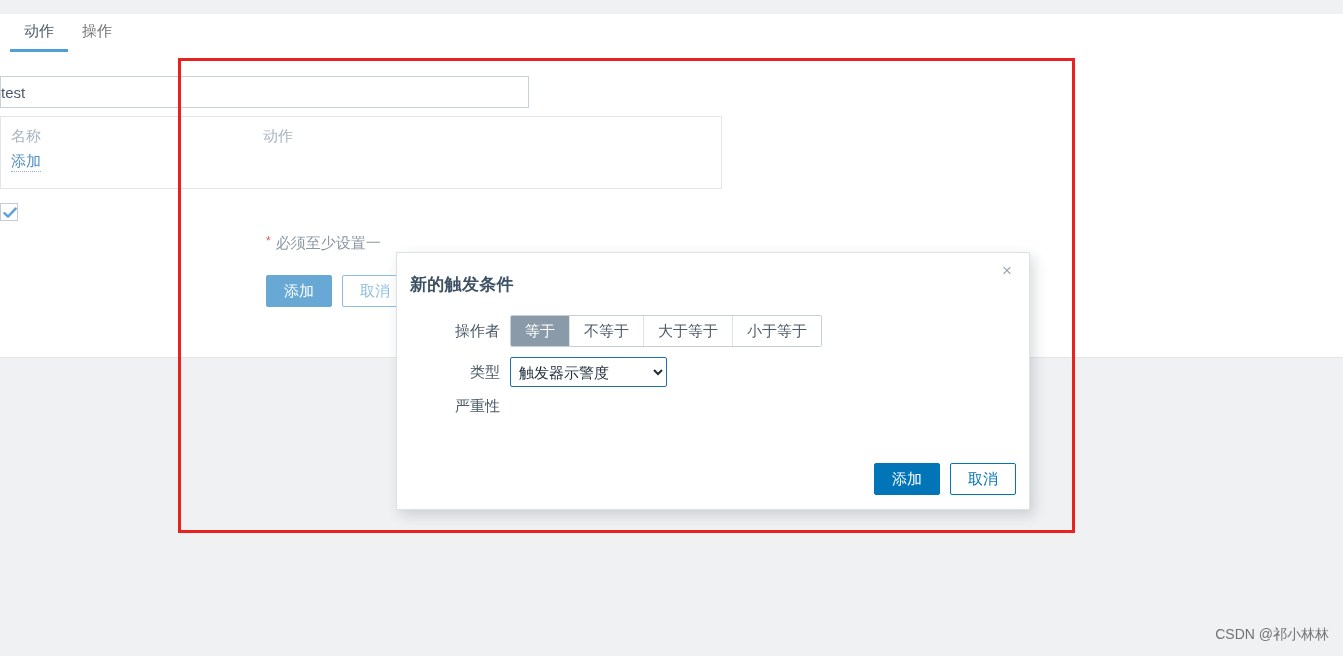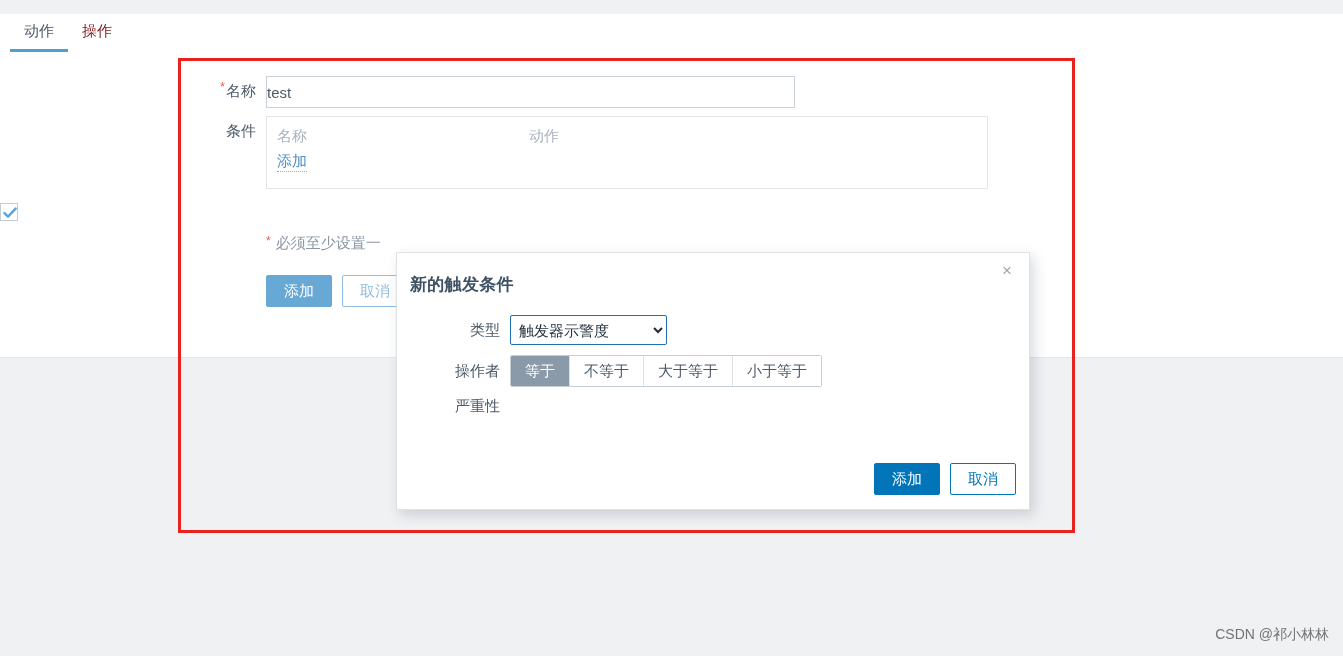--- a/index.html
+++ b/index.html
@@ -40,21 +40,21 @@
     align-items: flex-start;
     padding-left: 10px;
     box-sizing: border-box;
   }
   .tab {
     position: relative;
     padding: 8px 14px 12px 14px;
     font-size: 15px;
     line-height: 18px;
     cursor: pointer;
-    color: #7f1d1d;
+    color: #737373;
     white-space: nowrap;
   }
   .tab.active {
     color: #4d5a68;
   }
   .tab.active::after {
     content: "";
     position: absolute;
     left: 0;
     right: 0;
@@ -329,28 +329,24 @@
     <span>动作</span>
   </div>
   <div class="tab">
     <span>操作</span>
   </div>
 </div>
 
 <div id="action-form">
 
   <div class="form-row">
-    <div class="form-label">
-      <span class="req-star">*</span><span>名称</span>
-    </div>
     <input class="text-input" type="text" value="test" style="">
   </div>
 
   <div class="form-row">
-    <div class="form-label">条件</div>
     <div class="cond-box">
       <div class="cond-head">
         <div class="c2">名称</div>
         <div class="c3">动作</div>
       </div>
       <span class="link-add">添加</span>
     </div>
   </div>
 
   <div class="form-row">
@@ -379,39 +375,39 @@
 
 </div>
 
 <div id="red-outline"></div>
 
 <div id="dialog">
   <div id="dialog-title">新的触发条件</div>
   <div id="dialog-close">×</div>
 
   <div id="dialog-body">
-
-    <div class="d-row">
-      <div class="d-label">类型</div>
-      <select class="d-select">
-        <option>触发器示警度</option>
-      </select>
-    </div>
 
     <div class="d-row">
       <div class="d-label">操作者</div>
       <div class="seg">
         <div class="seg-item selected">等于</div>
         <div class="seg-item">不等于</div>
         <div class="seg-item">大于等于</div>
         <div class="seg-item">小于等于</div>
       </div>
     </div>
 
     <div class="d-row">
+      <div class="d-label">类型</div>
+      <select class="d-select">
+        <option>触发器示警度</option>
+      </select>
+    </div>
+
+    <div class="d-row">
       <div class="d-label">严重性</div>
     </div>
 
   </div>
 
   <div id="dialog-footer">
     <button class="btn btn-primary">添加</button>
     <button class="btn btn-secondary">取消</button>
   </div>
 </div>

